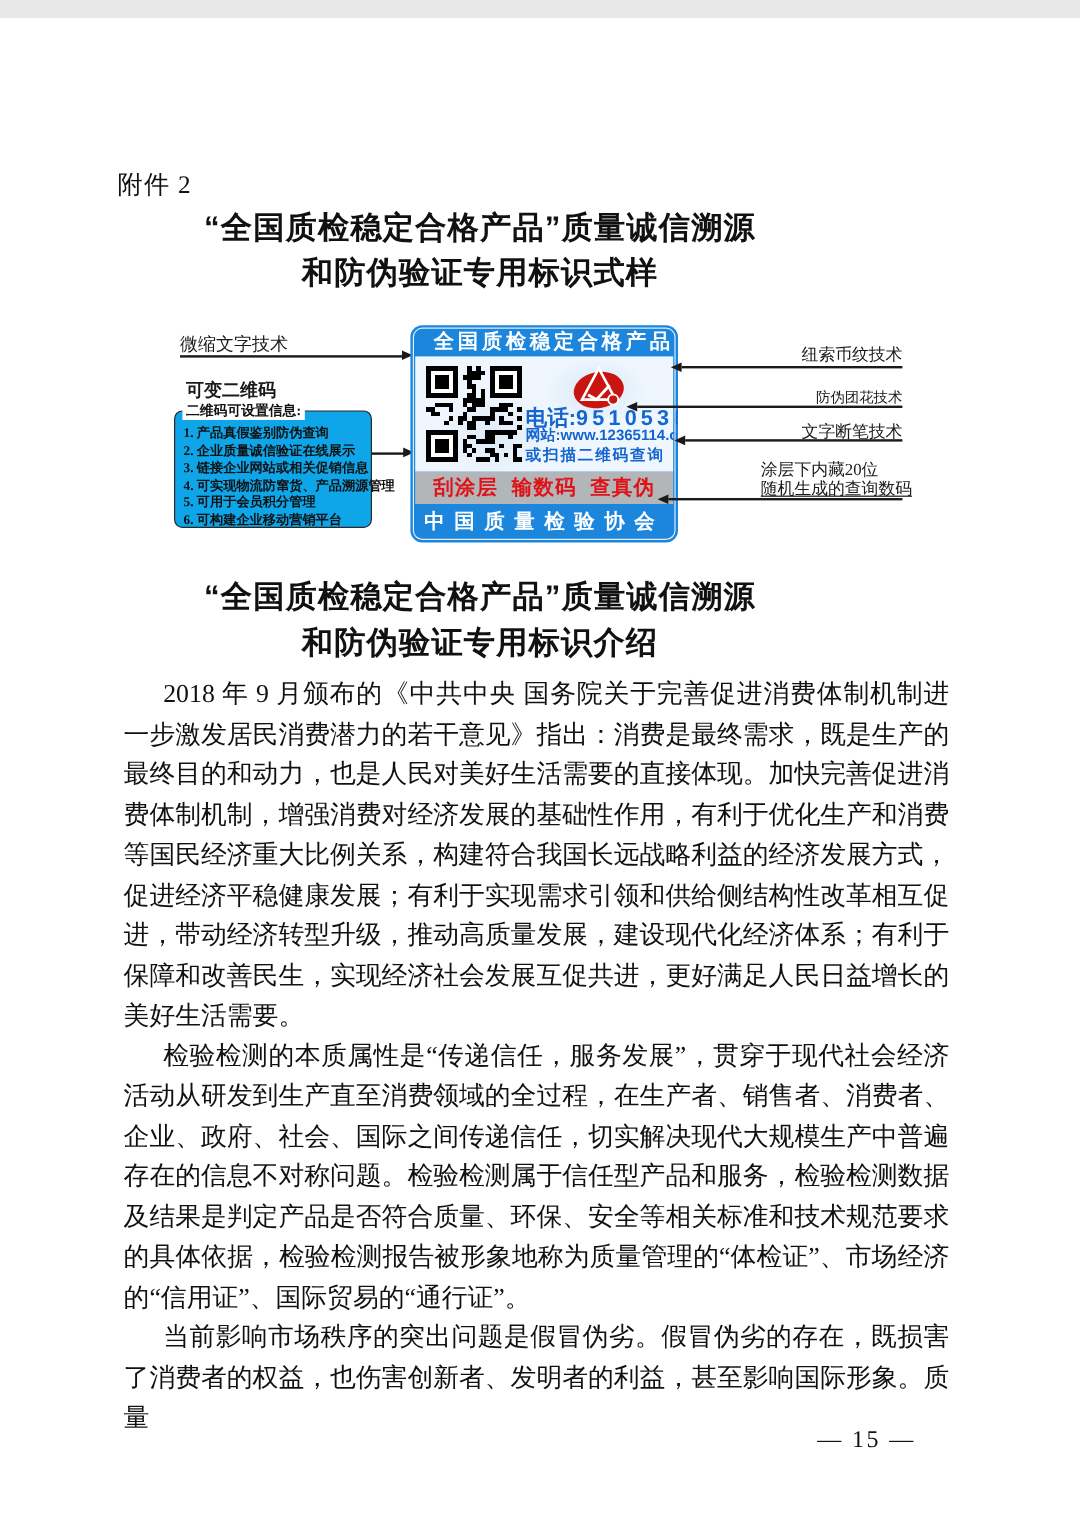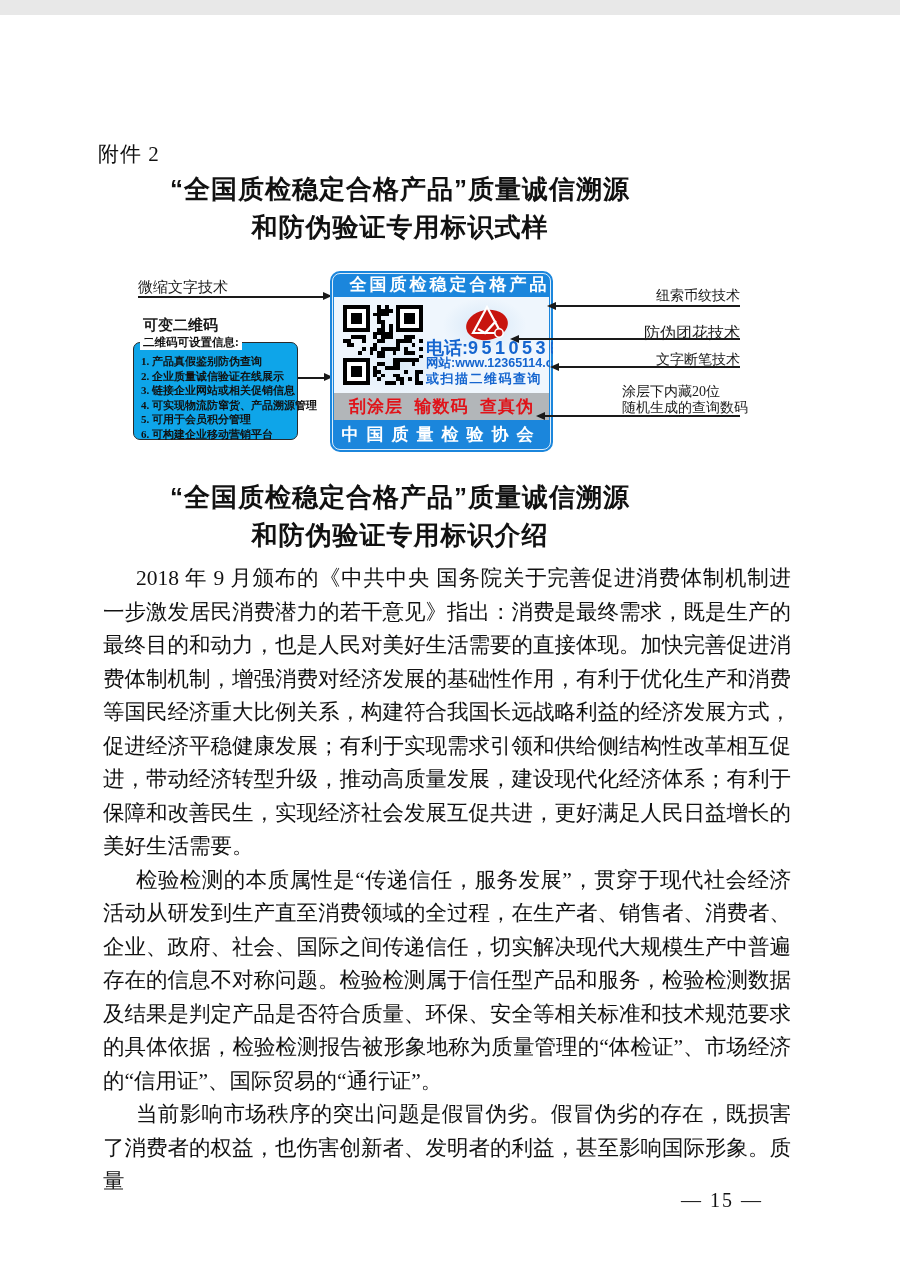--- a/index.html
+++ b/index.html
@@ -9,21 +9,21 @@
     font-family:"Liberation Serif","DejaVu Serif",serif;color:#111;
   }
   
   .attachment{position:absolute;left:98px;top:125px;font-size:21px;letter-spacing:1px;}
   .h-block{position:absolute;left:0;width:800px;text-align:center;font-weight:bold;
     font-family:"Liberation Sans","DejaVu Sans",sans-serif;}
   .h-line{font-size:26px;line-height:38px;letter-spacing:1px;}
   #heading-sample{top:155px;}
   #heading-intro{top:463px;}
   
-  .diagram{position:absolute;left:0;top:248px;width:887px;height:214px;}
+  .diagram{position:absolute;left:12px;top:248px;width:887px;height:214px;}
   .diagram *{box-sizing:border-box;}
   .ann{position:absolute;font-family:"Liberation Serif","DejaVu Serif",serif;color:#1a1a1a;}
   .lead{position:absolute;height:2px;background:#1a1a1a;}
   .arrow-r{position:absolute;width:0;height:0;border-top:4px solid transparent;
     border-bottom:4px solid transparent;border-left:9px solid #1a1a1a;}
   .arrow-l{position:absolute;width:0;height:0;border-top:4px solid transparent;
     border-bottom:4px solid transparent;border-right:9px solid #1a1a1a;}
   .qrbox{position:absolute;left:133px;top:79px;width:165px;height:98px;
     border:1.5px solid #2a2a2a;border-radius:7px;background:#0ea5e9;}
   .qrbox-title{position:absolute;top:-8px;left:6px;background:#fff;padding:0 3px;
@@ -230,30 +230,30 @@
         </div>
       </div>
       <div class="st-gray">刮涂层  输数码  查真伪</div>
       <div class="st-footer">中国质量检验协会</div>
     </div>
 
     <div class="ann" style="left:600px;top:24px;width:140px;text-align:right;font-size:14px;">纽索币纹技术</div>
     <div class="lead" style="left:556px;top:42px;width:184px;"></div>
     <div class="arrow-l" style="left:547px;top:39px;"></div>
 
-    <div class="ann" style="left:600px;top:60px;width:140px;text-align:right;font-size:16px;">防伪团花技术</div>
+    <div class="ann" style="left:600px;top:60px;width:140px;text-align:right;font-size:12px;">防伪团花技术</div>
     <div class="lead" style="left:519px;top:75px;width:221px;"></div>
     <div class="arrow-l" style="left:510px;top:72px;"></div>
 
     <div class="ann" style="left:600px;top:88px;width:140px;text-align:right;font-size:14px;">文字断笔技术</div>
     <div class="lead" style="left:559px;top:103px;width:181px;"></div>
     <div class="arrow-l" style="left:550px;top:100px;"></div>
 
     <div class="ann" style="left:622px;top:120px;font-size:14px;">涂层下内藏20位</div>
-    <div class="ann" style="left:622px;top:136px;font-size:14px;">随机生成的查询数码</div>
+    <div class="ann" style="left:622px;top:136px;font-size:14px;text-decoration:underline;">随机生成的查询数码</div>
     <div class="lead" style="left:545px;top:152px;width:195px;"></div>
     <div class="arrow-l" style="left:536px;top:149px;"></div>
   </div>
 
   <div class="h-block" id="heading-intro">
     <div class="h-line">“全国质检稳定合格产品”质量诚信溯源</div>
     <div class="h-line">和防伪验证专用标识介绍</div>
   </div>
 
   <div class="bodytext">

